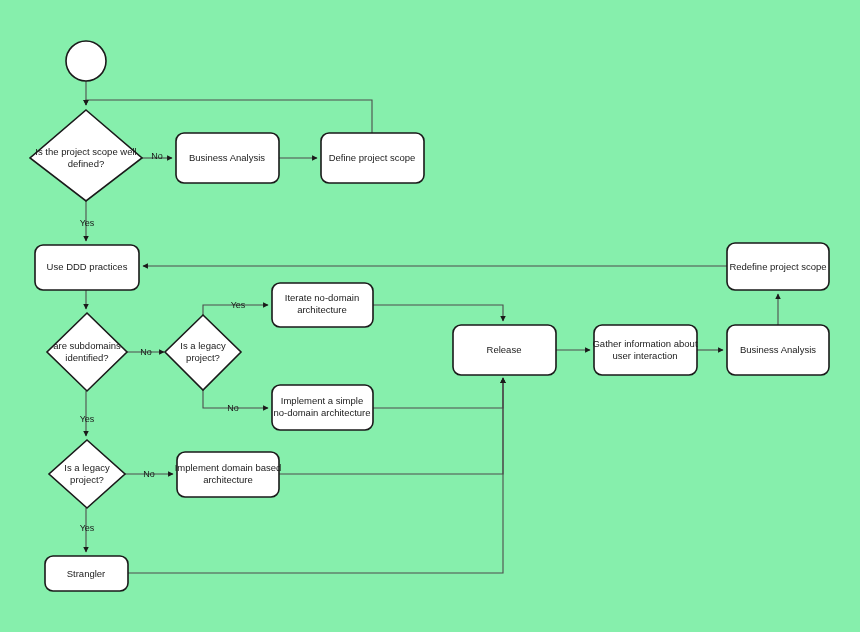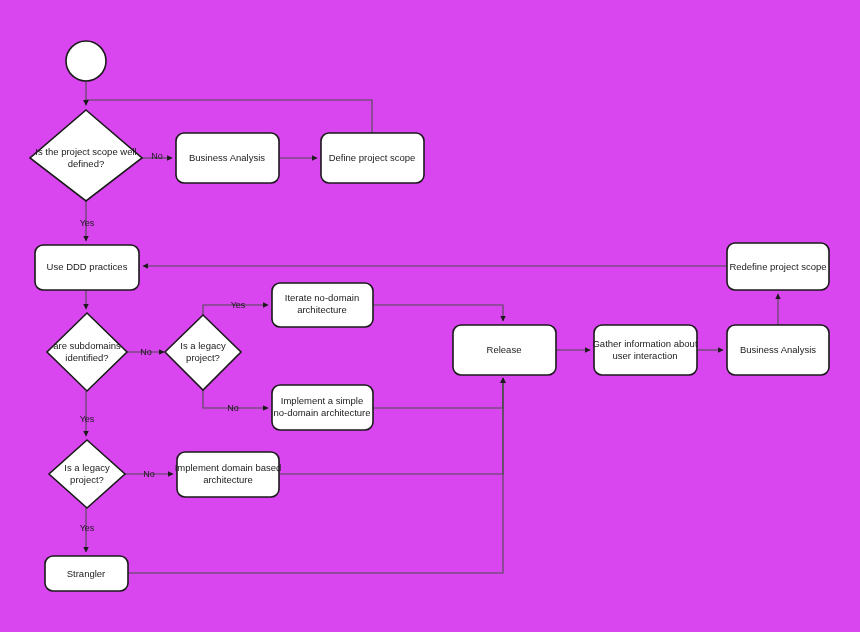--- a/index.html
+++ b/index.html
@@ -4,21 +4,21 @@
 <style>
   html, body {
     margin: 0;
     padding: 0;
     background: #ffffff;
   }
   #canvas {
     position: relative;
     width: 860px;
     height: 632px;
-    background: #d946ef;
+    background: #86efac;
     font-family: "Liberation Sans", sans-serif;
     overflow: hidden;
   }
   #flow-svg {
     position: absolute;
     top: 0;
     left: 0;
     width: 860px;
     height: 632px;
   }

